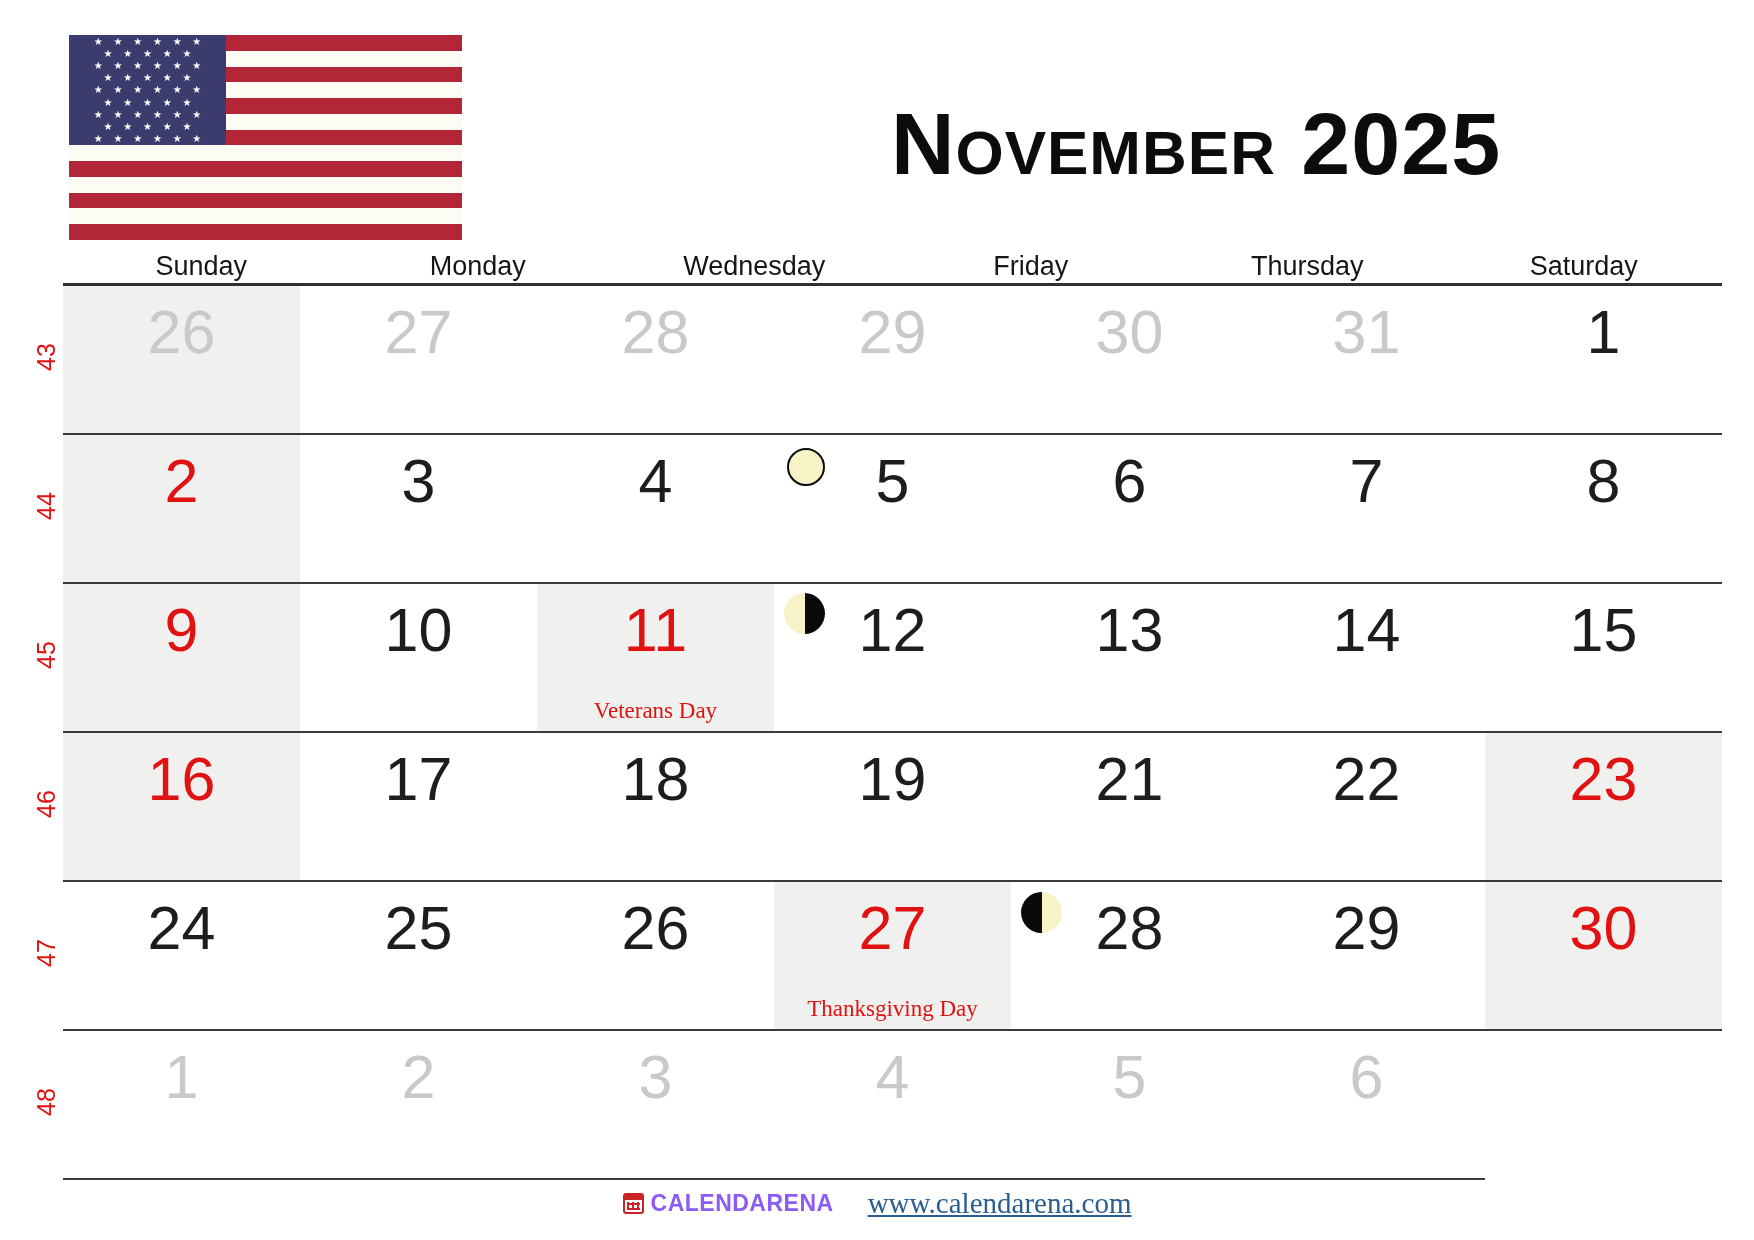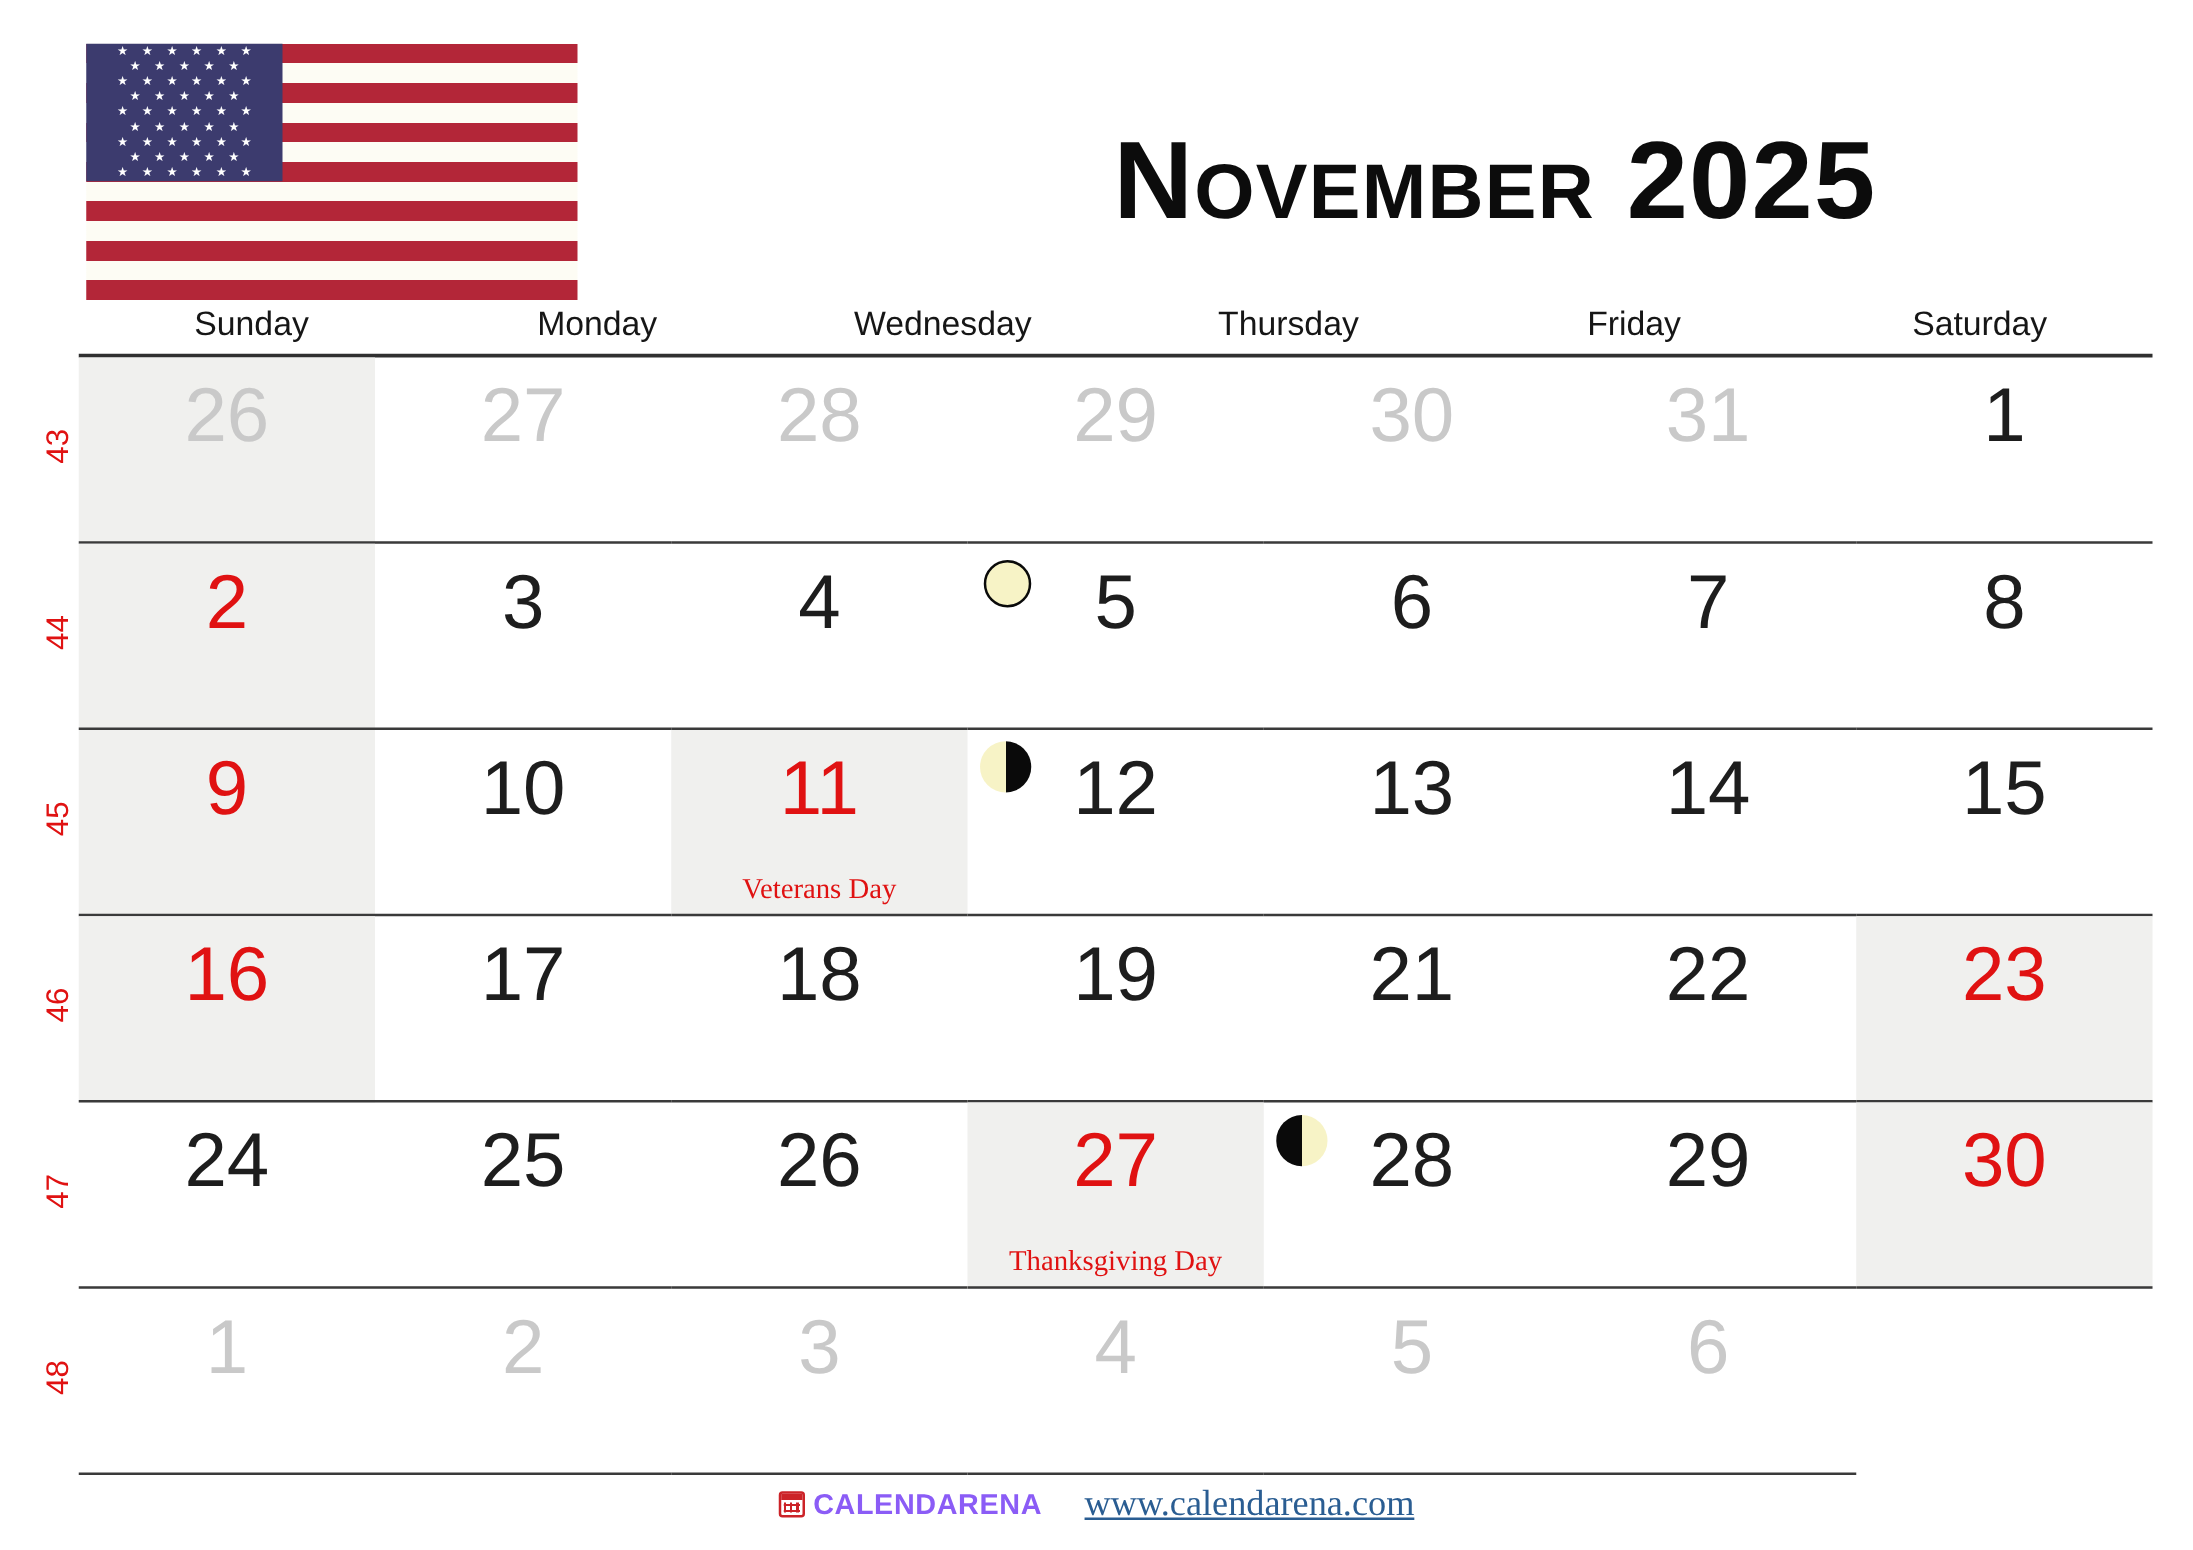--- a/index.html
+++ b/index.html
@@ -24,21 +24,21 @@
 
   
   .title{
     position:absolute;left:596px;top:98px;width:1200px;text-align:center;
     font-size:88px;font-weight:700;font-variant:small-caps;letter-spacing:1px;color:#0c0c0c;
     line-height:1.05;
   }
 
   
   .weekday-row{
-    position:absolute;left:63px;top:244px;width:1659px;height:38px;display:flex;
+    position:absolute;left:63px;top:244px;width:1659px;height:38px;display:flex;align-items:flex-end;
   }
   .weekday-row span{
     flex:1;text-align:center;font-size:27px;font-weight:500;color:#161616;
   }
 
   
   .weeknum{
     position:absolute;left:26px;width:40px;height:40px;line-height:40px;text-align:center;
     color:#e01212;font-size:25px;transform:rotate(-90deg);
   }
@@ -115,22 +115,22 @@
       <div class="star-row">★ ★ ★ ★ ★ ★</div>
     </div>
   </div>
 
   <div class="title">November 2025</div>
 
   <div class="weekday-row">
     <span>Sunday</span>
     <span>Monday</span>
     <span>Wednesday</span>
+    <span>Friday</span>
     <span>Thursday</span>
-    <span>Friday</span>
     <span>Saturday</span>
   </div>
 
   <div class="weeknum" style="top:337px">43</div>
   <div class="weeknum" style="top:486px">44</div>
   <div class="weeknum" style="top:635px">45</div>
   <div class="weeknum" style="top:784px">46</div>
   <div class="weeknum" style="top:933px">47</div>
   <div class="weeknum" style="top:1082px">48</div>
 

